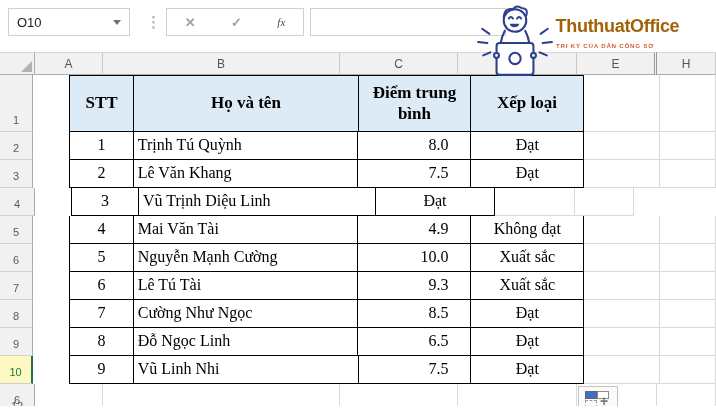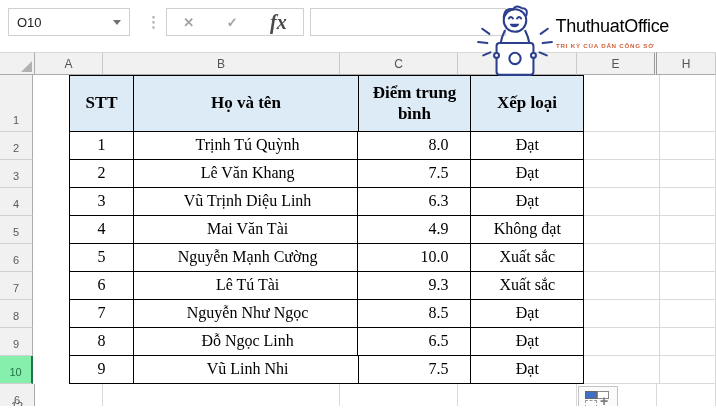--- a/index.html
+++ b/index.html
@@ -12,29 +12,29 @@
            border:1px solid #d0d0d0;background:#fff;display:flex;align-items:center;
            padding:0 8px;font-size:13px;color:#222;}
   .nb-caret{margin-left:auto;width:0;height:0;border-left:4px solid transparent;
             border-right:4px solid transparent;border-top:5px solid #707070;}
   .dots{position:absolute;left:146px;top:8px;height:28px;display:flex;align-items:center;
         color:#b3b3b3;font-size:15px;font-weight:bold;}
   .fbtns{position:absolute;left:166px;top:8px;width:138px;height:28px;box-sizing:border-box;
          border:1px solid #d0d0d0;background:#fff;display:flex;align-items:center;
          justify-content:space-around;}
   .fbtn{color:#a3a3a3;font-size:13px;font-weight:bold;cursor:default;}
-  .fbtn.fx{font-family:"Liberation Serif",serif;font-style:italic;font-size:20px;
-           color:#4a4a4a;font-weight:700;}
+  .fbtn.fx{font-family:"Liberation Serif",serif;font-style:italic;font-size:11px;
+           color:#4a4a4a;font-weight:400;}
   .finput{position:absolute;left:310px;top:8px;width:196px;height:28px;box-sizing:border-box;
           border:1px solid #d0d0d0;background:#fff;font-size:13px;}
 
   
   .logo{position:absolute;right:2px;top:2px;display:flex;align-items:flex-start;z-index:6;}
   .logo-text{margin-top:15px;}
-  .logo-title{font-size:18px;font-weight:normal;color:#000000;letter-spacing:-0.3px;
+  .logo-title{font-size:18px;font-weight:bold;color:#a16207;letter-spacing:-0.3px;
               white-space:nowrap;line-height:1.1;}
   .logo-tagline{margin-top:3px;font-size:10px;font-weight:bold;color:#d2603c;
                 letter-spacing:1.2px;white-space:nowrap;transform:scale(0.62);
                 transform-origin:0 50%;}
 
   
   .colheads{position:absolute;top:52px;left:0;width:716px;height:23px;display:flex;}
   .selall{width:35px;height:23px;box-sizing:border-box;background:#f1f1f1;position:relative;
           border-right:1px solid #ababab;border-bottom:1px solid #ababab;border-top:1px solid #d8d8d8;}
   .tri{position:absolute;right:2px;bottom:2px;width:0;height:0;
@@ -44,36 +44,36 @@
       border-right:1px solid #c9c9c9;border-bottom:1px solid #ababab;border-top:1px solid #d8d8d8;}
   .ch.dbl{border-right:3px double #9a9a9a;}
 
   
   .grid{position:absolute;top:75px;left:0;width:716px;}
   .row{display:flex;}
   .h57{height:57px;} .h28{height:28px;} .h5{height:5px;align-items:center;}
   .rh{width:35px;height:100%;box-sizing:border-box;background:#f1f1f1;color:#5a5a5a;
       font-size:11px;display:flex;align-items:flex-end;justify-content:center;
       padding-bottom:5px;border-right:1px solid #ababab;border-bottom:1px solid #d0d0d0;}
-  .rh.active{background:#86efac;color:#217346;border-right:2px solid #217346;}
+  .rh.active{background:#fef9c3;color:#217346;border-right:2px solid #217346;}
 
   
   .c-a{width:68px;} .c-b{width:237px;} .c-c{width:118px;} .c-d{width:119px;}
   .c-e{width:80px;} .c-h{width:59px;}
 
   
   .th{height:100%;box-sizing:border-box;background:#ddebf7;
       font-family:"Liberation Serif",serif;font-size:17px;font-weight:bold;color:#000;
       display:flex;align-items:center;justify-content:center;text-align:center;line-height:1.2;
       border-top:1px solid #000;border-right:1px solid #000;border-bottom:1px solid #000;}
   .th.first,.tc.first{border-left:1px solid #000;margin-left:36px;}
   .tc{height:100%;box-sizing:border-box;background:#fff;
       font-family:"Liberation Serif",serif;font-size:16px;color:#000;line-height:26px;
       white-space:nowrap;overflow:hidden;
-      border-right:1px solid #000;border-bottom:1px solid #000;text-align:center;}
+      border-right:1px solid #000;border-bottom:1px solid #000;}
   .al{padding-left:4px;} .ar{text-align:right;padding-right:22px;} .ac{text-align:center;}
 
   
   .gc{height:100%;box-sizing:border-box;background:#fff;
       border-right:1px solid #d9d9d9;border-bottom:1px solid #d9d9d9;}
   .gc.nb{border-bottom:none;}
 
   
   .fillopt{position:absolute;left:578px;top:386px;width:40px;height:26px;box-sizing:border-box;
            border:1px solid #c3c3c3;background:#fbfbfb;z-index:5;}
@@ -172,21 +172,20 @@
       <div class="tc c-c ar">7.5</div>
       <div class="tc c-d ac">Đạt</div>
       <div class="gc c-e"></div>
       <div class="gc c-h"></div>
     </div>
 
     <div class="row h28">
       <div class="rh">4</div>
       <div class="tc c-a first ac">3</div>
       <div class="tc c-b al">Vũ Trịnh Diệu Linh</div>
-      <div class="tc c-c ar">6.3</div>
       <div class="tc c-d ac">Đạt</div>
       <div class="gc c-e"></div>
       <div class="gc c-h"></div>
     </div>
 
     <div class="row h28">
       <div class="rh">5</div>
       <div class="tc c-a first ac">4</div>
       <div class="tc c-b al">Mai Văn Tài</div>
       <div class="tc c-c ar">4.9</div>
@@ -211,21 +210,21 @@
       <div class="tc c-b al">Lê Tú Tài</div>
       <div class="tc c-c ar">9.3</div>
       <div class="tc c-d ac">Xuất sắc</div>
       <div class="gc c-e"></div>
       <div class="gc c-h"></div>
     </div>
 
     <div class="row h28">
       <div class="rh">8</div>
       <div class="tc c-a first ac">7</div>
-      <div class="tc c-b al">Nguyễn Như Ngọc</div>
+      <div class="tc c-b al">Cường Như Ngọc</div>
       <div class="tc c-c ar">8.5</div>
       <div class="tc c-d ac">Đạt</div>
       <div class="gc c-e"></div>
       <div class="gc c-h"></div>
     </div>
 
     <div class="row h28">
       <div class="rh">9</div>
       <div class="tc c-a first ac">8</div>
       <div class="tc c-b al">Đỗ Ngọc Linh</div>

